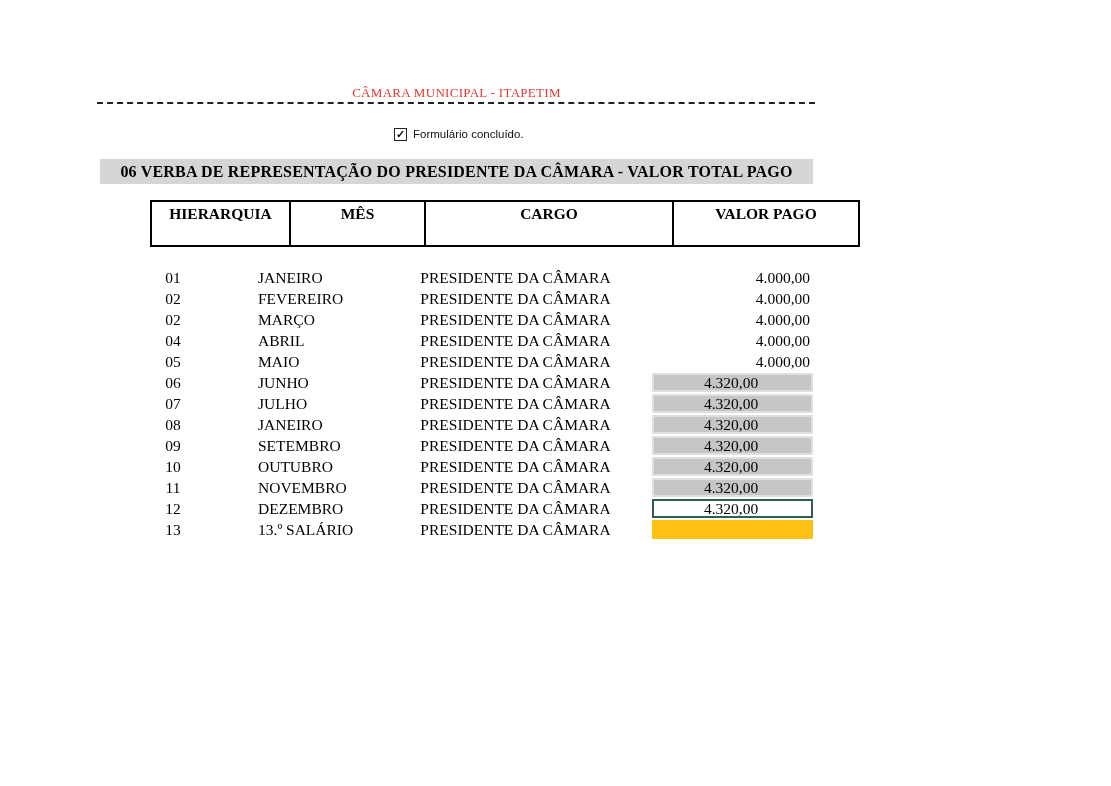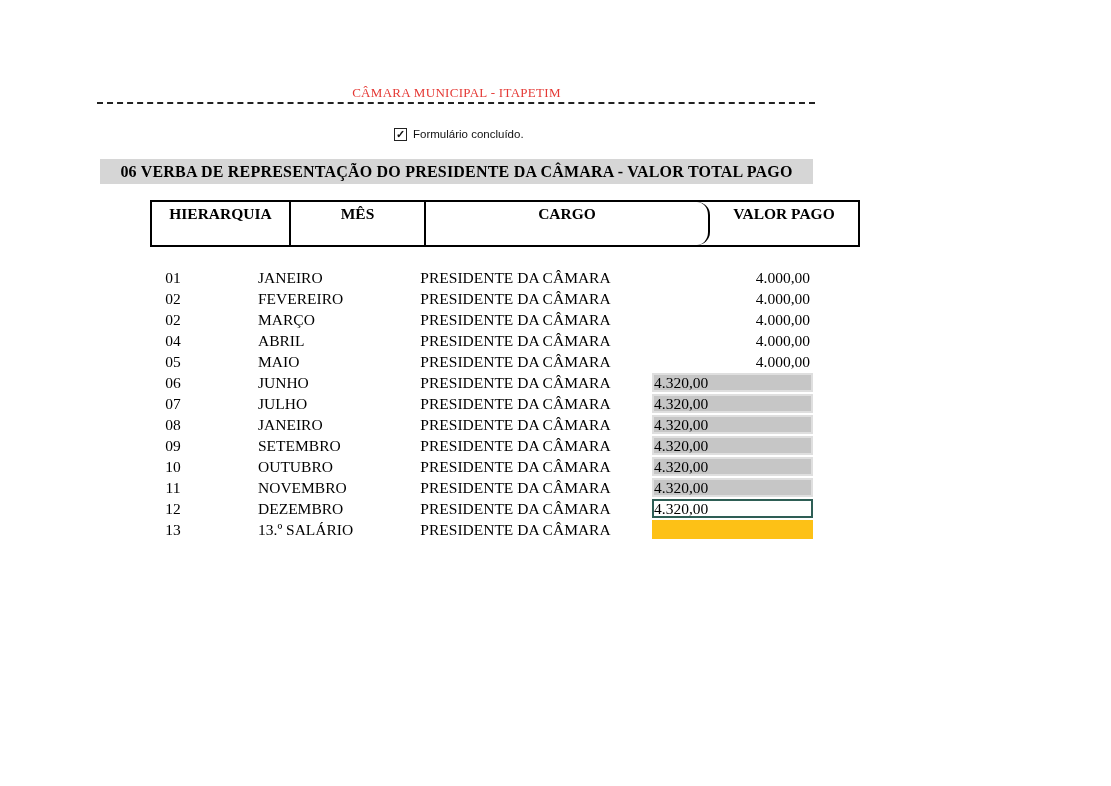--- a/index.html
+++ b/index.html
@@ -42,34 +42,34 @@
     position:absolute; left:102px; top:200px; width:710px; height:47px;
     box-sizing:border-box; border:2px solid #000; display:flex;
     font-weight:bold; font-size:15.5px; background:#fff;margin-left:48px;
   }
   .th {
     box-sizing:border-box; border-right:2px solid #000;
     padding-top:3px; text-align:center; overflow:hidden;
   }
   .th.hier  { width:139px; }
   .th.mes   { width:135px;text-align:center; }
-  .th.cargo { width:284px;border-radius:13px; }
+  .th.cargo { width:248px; }
   .th.valor { flex:1; border-right:none; }
   .tbody {
     position:absolute; left:100px; top:267px; width:713px;
     font-size:15.5px;
   }
   .trow { position:relative; height:21px; line-height:21px; white-space:nowrap; }
   .c-hier  { position:absolute; left:3px;  width:140px; text-align:center; }
   .c-mes   { position:absolute; left:158px; }
   .c-cargo { position:absolute; left:278px; width:275px; text-align:center; }
   .c-valor-text { position:absolute; right:3px; }
   .valor-input {
     position:absolute; left:552px; top:1px; width:161px; height:19px;
-    box-sizing:border-box; display:block; text-align:left;
+    box-sizing:border-box; display:block; text-align:center;
     padding:0 3px 0 0; margin:0;
     font-family:"Liberation Serif", serif; font-size:15.5px; color:#000;
     outline:none;
   }
   .input-readonly {
     background:var(--input-readonly-bg,#c6c6c6);
     border:2px solid var(--input-readonly-border,#dfdfdf);
   }
   .input-focused {
     background:#ffffff;

